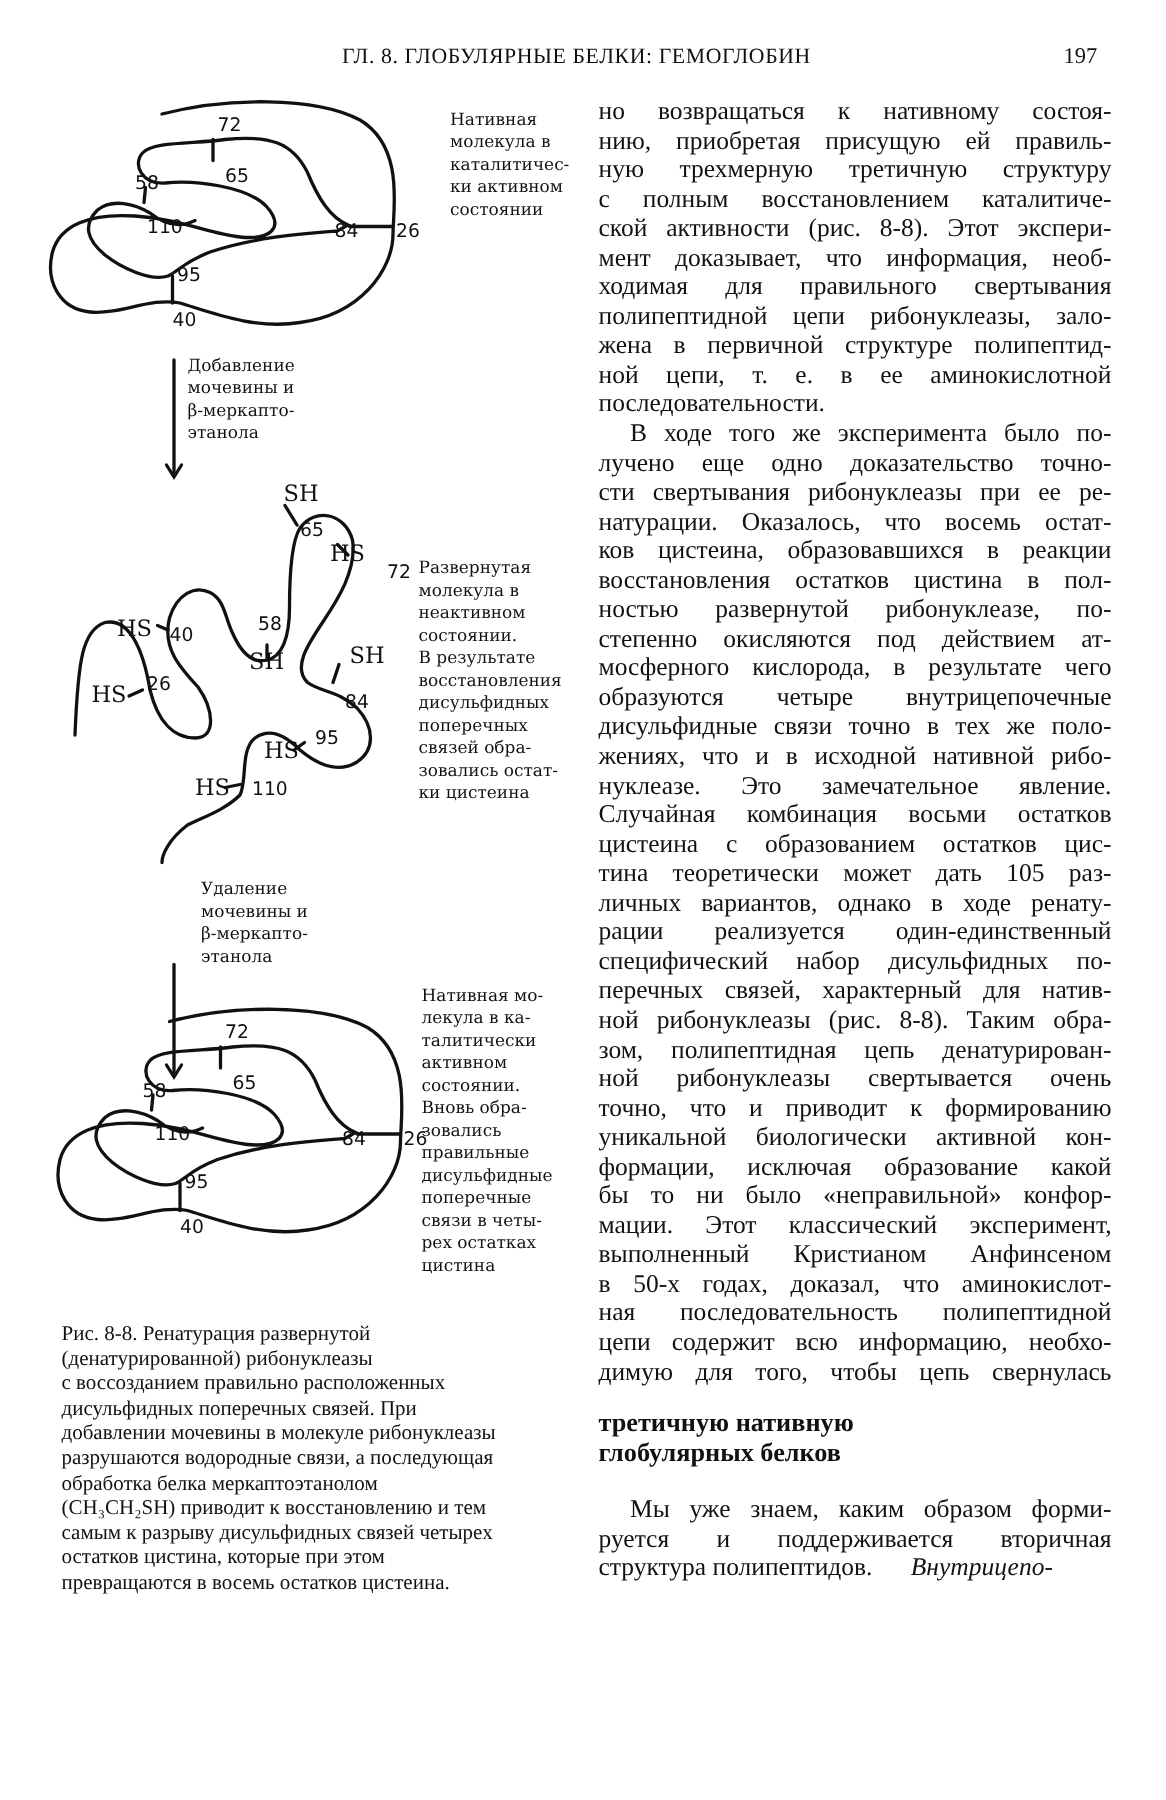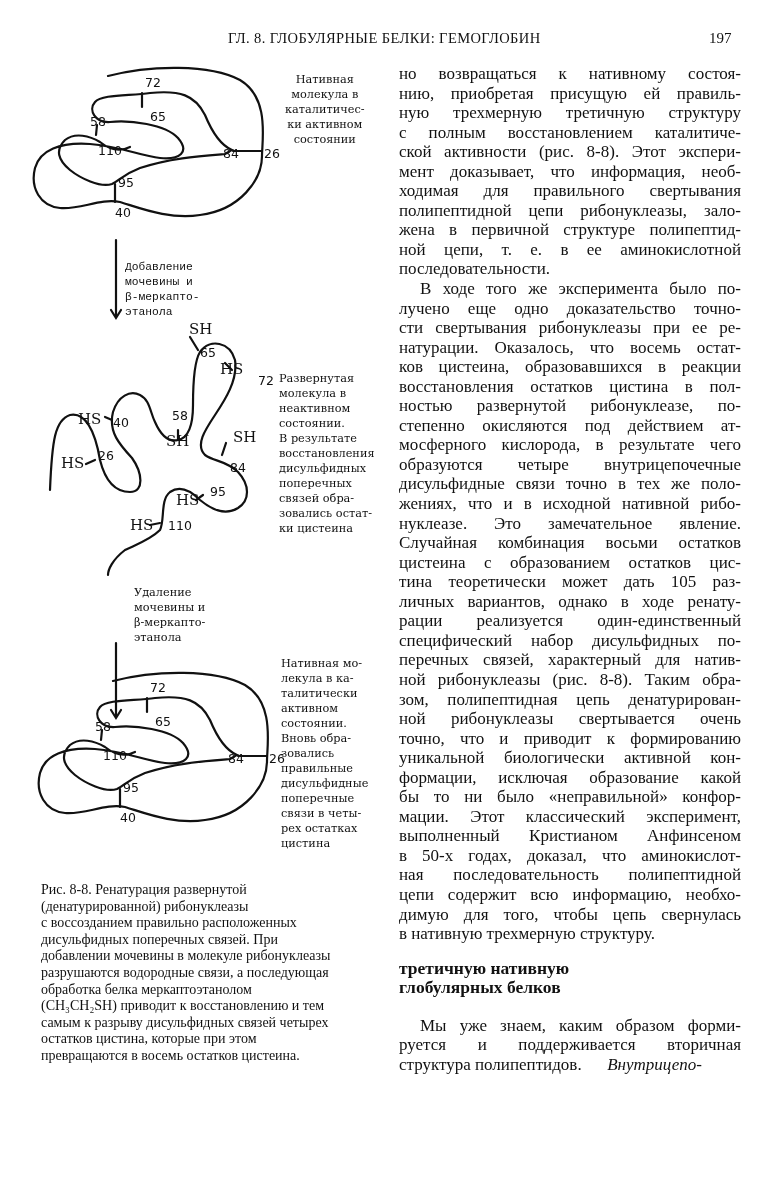--- a/index.html
+++ b/index.html
@@ -108,29 +108,29 @@
       <text x="150" y="61">65</text>
       <text x="90" y="66">58</text>
       <text x="98" y="95">110</text>
       <text x="223" y="98">84</text>
       <text x="264" y="98">26</text>
       <text x="118" y="127">95</text>
       <text x="115" y="157">40</text>
     </g>
   </svg>
 
-  <div class="fig-note" style="left:285px;top:12px;text-align:center;">
+  <div class="fig-note" style="left:300px;top:12px;">
     <div>Нативная</div>
     <div>молекула в</div>
     <div>каталитичес-</div>
     <div>ки активном</div>
     <div>состоянии</div>
   </div>
 
-  <div class="fig-note" style="left:125px;top:200px;font-family:Liberation Mono, monospace;">
+  <div class="fig-note" style="left:125px;top:176px;">
     <div>Добавление</div>
     <div>мочевины и</div>
     <div>β-меркапто-</div>
     <div>этанола</div>
   </div>
 
   <div class="fig-note" style="left:279px;top:282px;margin-top:29px;">
     <div>Развернутая</div>
     <div>молекула в</div>
     <div>неактивном</div>
@@ -223,21 +223,20 @@
       <span class="line">точно, что и приводит к формированию</span>
       <span class="line">уникальной биологически активной кон-</span>
       <span class="line">формации, исключая образование какой</span>
       <span class="line">бы то ни было «неправильной» конфор-</span>
       <span class="line">мации. Этот классический эксперимент,</span>
       <span class="line">выполненный Кристианом Анфинсеном</span>
       <span class="line">в 50-х годах, доказал, что аминокислот-</span>
       <span class="line">ная последовательность полипептидной</span>
       <span class="line">цепи содержит всю информацию, необхо-</span>
       <span class="line">димую для того, чтобы цепь свернулась</span>
-      <span class="line last">в нативную трехмерную структуру.</span>
     </div>
   <div id="section-head">
     <div>третичную нативную</div>
     <div>глобулярных белков</div>
   </div>
   <div class="para" id="para3">
       <span class="line indent">Мы уже знаем, каким образом форми-</span>
       <span class="line">руется и поддерживается вторичная</span>
     </div>
   <span class="line last"><span>структура полипептидов.</span>&nbsp;&nbsp;&nbsp;&nbsp;&nbsp;&nbsp;<span class="it">Внутрицепо-</span></span>

